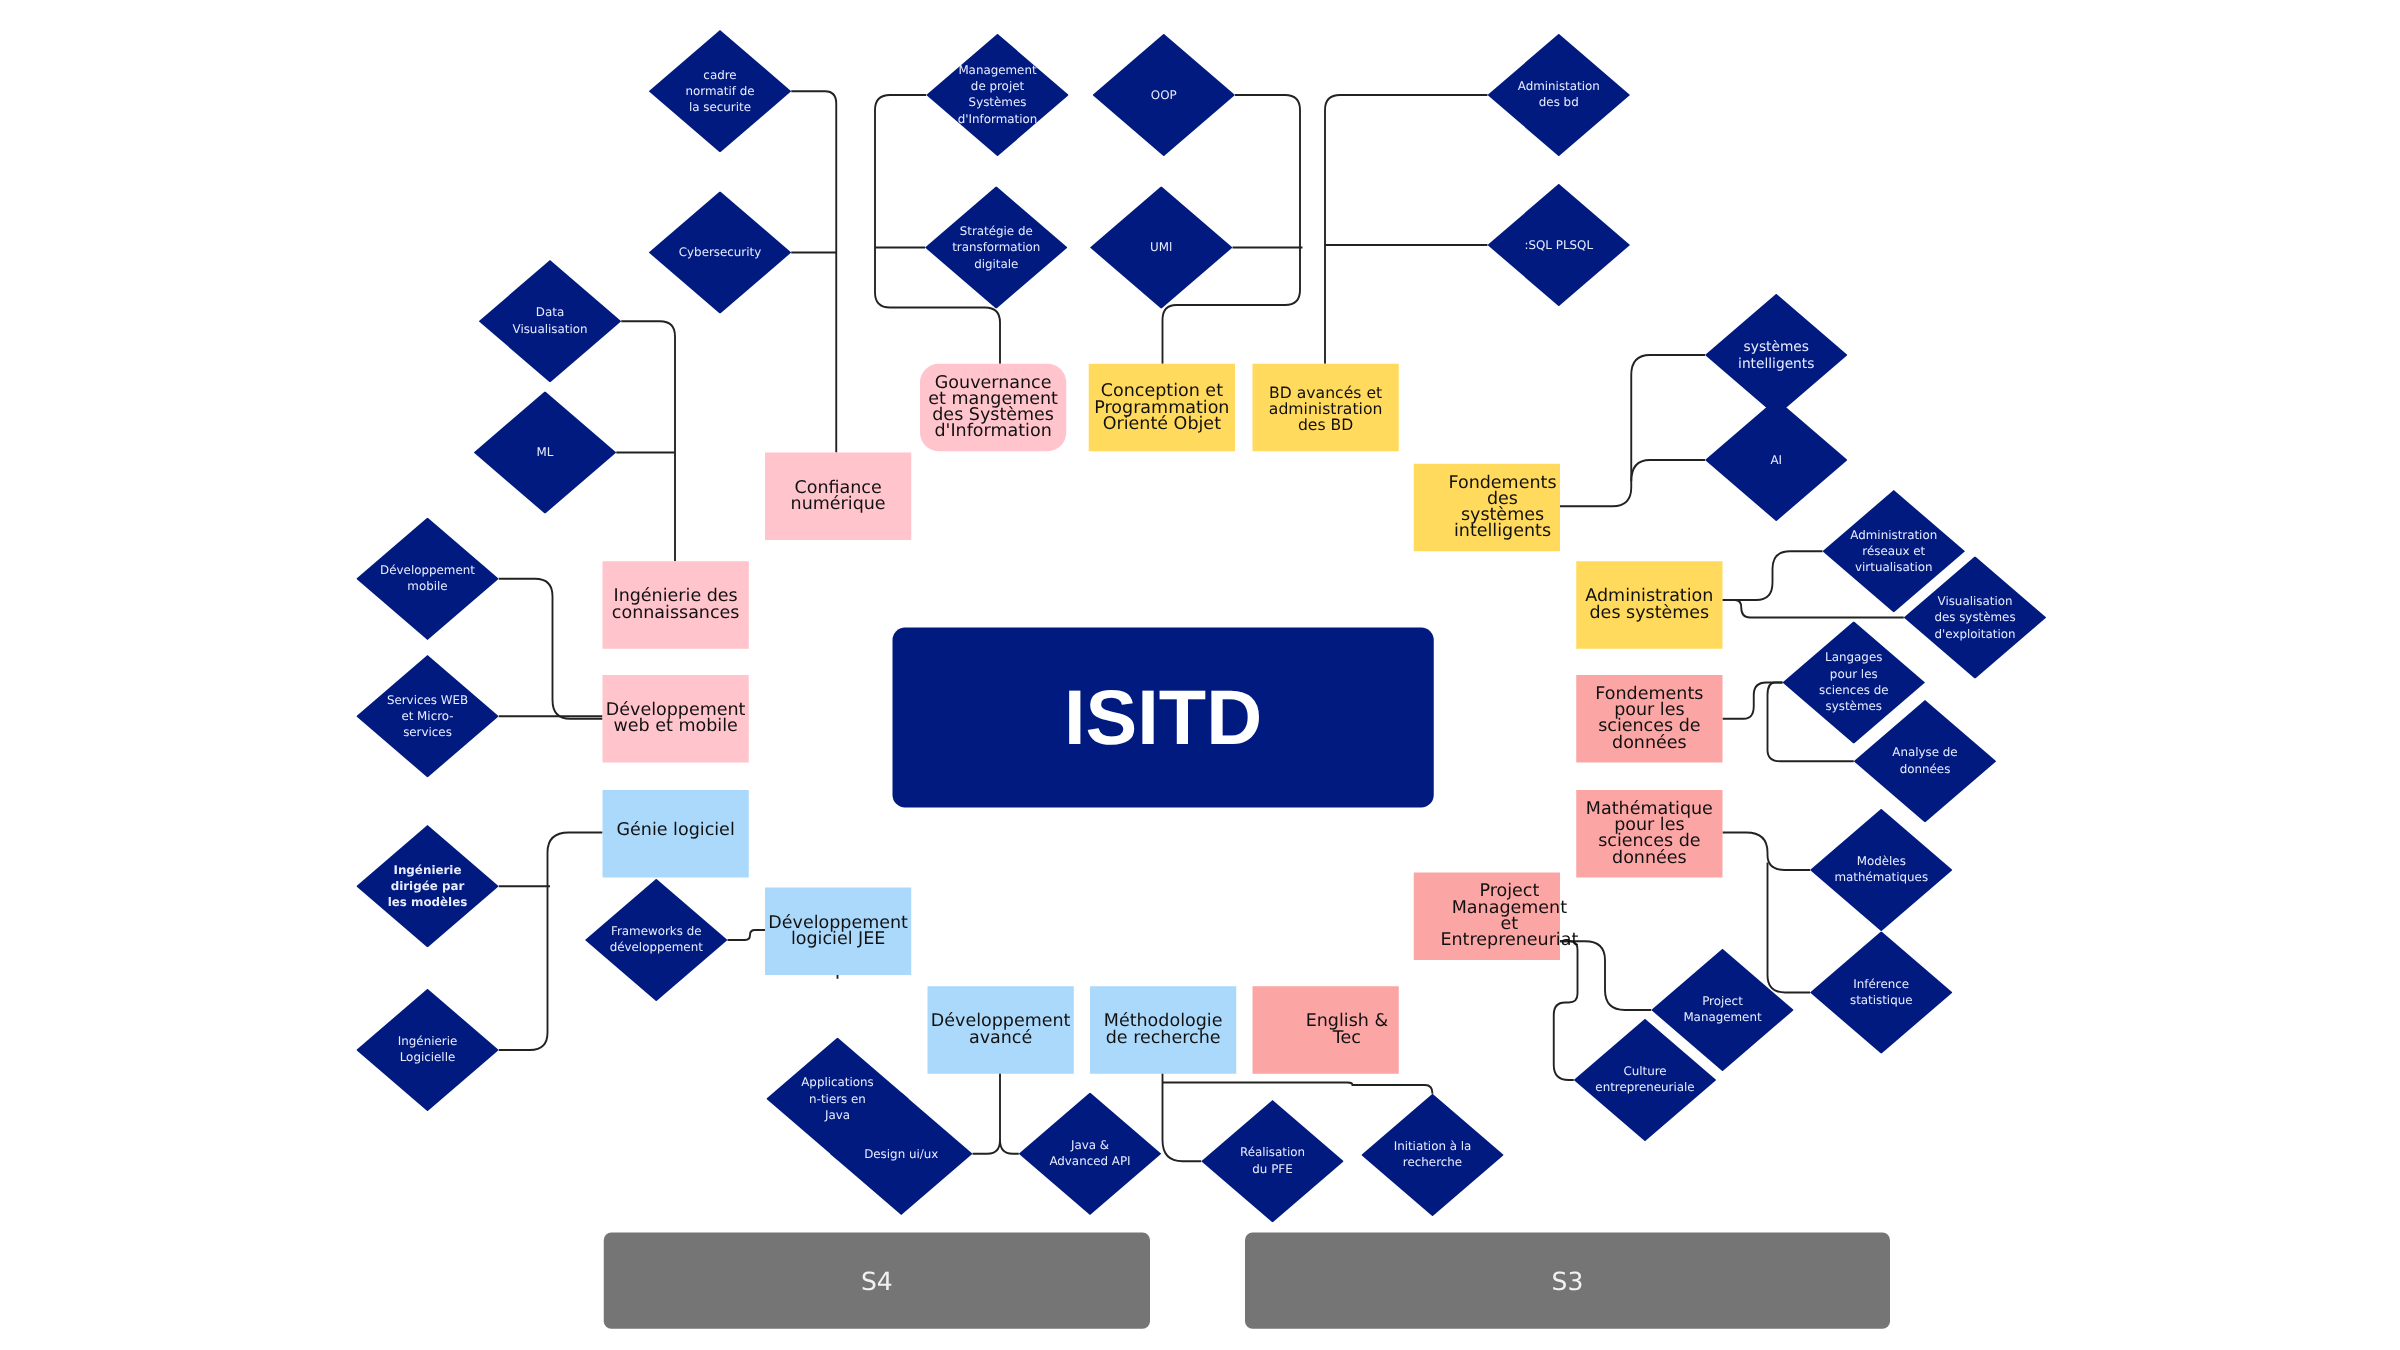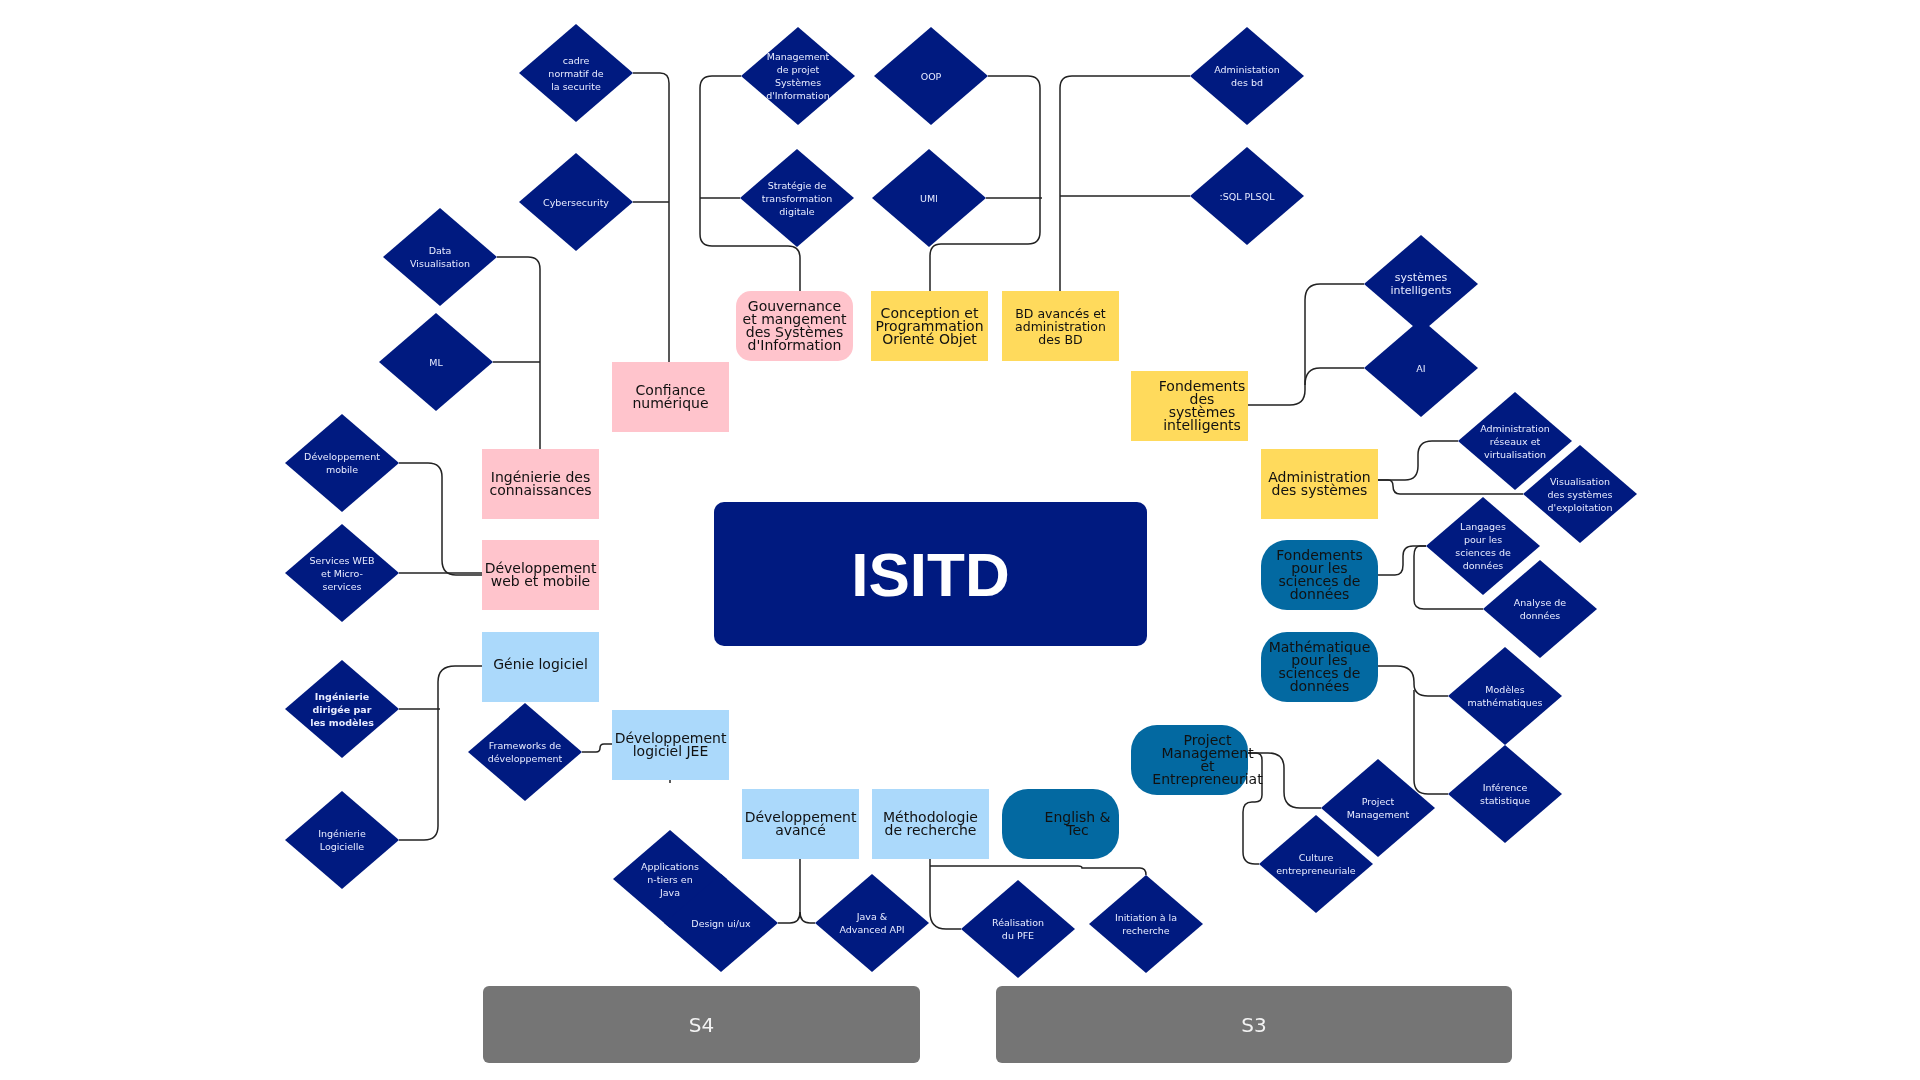--- a/index.html
+++ b/index.html
@@ -4,21 +4,21 @@
 <style>
   html, body { margin:0; padding:0; }
   body { width:1920px; height:1080px; background:#ffffff; position:relative; overflow:hidden;
          font-family:"DejaVu Sans", sans-serif; }
   #wires { position:absolute; left:0; top:0; width:1920px; height:1080px; }
   .box { position:absolute; width:117px; height:70px; display:flex; align-items:center; justify-content:center;
          text-align:center; font-size:14px; line-height:13px; color:#111; box-sizing:border-box; padding:2px 3px; }
   .pink { background:#ffc4cc; }
   .yellow { background:#ffda5c; }
   .blue { background:#abd9fb; }
-  .green { background:#0369a1;border-radius:26px; }
+  .green { background:#fca5a5; }
   .dia { position:absolute; width:114px; height:98px; margin-left:-57px; margin-top:-49px; }
   .dia .shape { position:absolute; inset:0; background:#001a80; clip-path:polygon(50% 0,100% 50%,50% 100%,0 50%); }
   .dia .lbl { position:absolute; inset:0; display:flex; align-items:center; justify-content:center; text-align:center;
               color:#e8ecff; font-size:9.5px; line-height:13px; padding:0 24px; }
   #center { position:absolute; left:714px; top:502px; width:433px; height:144px; background:#001a80; border-radius:10px;
             display:flex; align-items:center; justify-content:center; color:#fff; font-family:"Liberation Sans", sans-serif;
             font-weight:bold; font-size:62px; }
   .sem { position:absolute; top:986px; height:77px; background:#757575; border-radius:6px; display:flex; align-items:center;
          justify-content:center; color:#f2f2f2; font-size:20px; }
 </style>
@@ -78,21 +78,21 @@
 <div class="box yellow" style="left:1002px;top:291px;font-size:12.5px;">BD avancés et administration des BD</div>
 <div class="box pink" style="left:612px;top:362px;">Confiance numérique</div>
 <div class="box yellow" style="left:1131px;top:371px;padding-left:28px;">Fondements des systèmes intelligents</div>
 <div class="box pink" style="left:482px;top:449px;">Ingénierie des connaissances</div>
 <div class="box yellow" style="left:1261px;top:449px;">Administration des systèmes</div>
 <div class="box pink" style="left:482px;top:540px;">Développement web et mobile</div>
 <div class="box green" style="left:1261px;top:540px;">Fondements pour les sciences de données</div>
 <div class="box blue" style="left:482px;top:632px;align-items:flex-start;padding-top:26px;">Génie logiciel</div>
 <div class="box green" style="left:1261px;top:632px;">Mathématique pour les sciences de données</div>
 <div class="box blue" style="left:612px;top:710px;">Développement logiciel JEE</div>
-<div class="box green" style="left:1131px;top:725px;padding-left:39px;">Project Management et Entrepreneuriat</div>
+<div class="box green" style="left:1131px;top:698px;padding-left:39px;">Project Management et Entrepreneuriat</div>
 <div class="box blue" style="left:742px;top:789px;">Développement avancé</div>
 <div class="box blue" style="left:872px;top:789px;">Méthodologie de recherche</div>
 <div class="box green" style="left:1002px;top:789px;padding-left:37px;">English &amp; Tec</div>
 
 <div id="center">ISITD</div>
 
 <div class="dia" style="left:576px;top:73px;">
     <div class="shape"></div>
     <div class="lbl">cadre normatif de la securite</div>
   </div>
@@ -143,21 +143,21 @@
 <div class="dia" style="left:1515px;top:441px;">
     <div class="shape"></div>
     <div class="lbl">Administration réseaux et virtualisation</div>
   </div>
 <div class="dia" style="left:1580px;top:494px;">
     <div class="shape"></div>
     <div class="lbl">Visualisation des systèmes d'exploitation</div>
   </div>
 <div class="dia" style="left:1483px;top:546px;">
     <div class="shape"></div>
-    <div class="lbl">Langages pour les sciences de données</div>
+    <div class="lbl">Langages pour les sciences de systèmes</div>
   </div>
 <div class="dia" style="left:1540px;top:609px;">
     <div class="shape"></div>
     <div class="lbl">Analyse de données</div>
   </div>
 <div class="dia" style="left:1505px;top:696px;">
     <div class="shape"></div>
     <div class="lbl">Modèles mathématiques</div>
   </div>
 <div class="dia" style="left:1505px;top:794px;">

